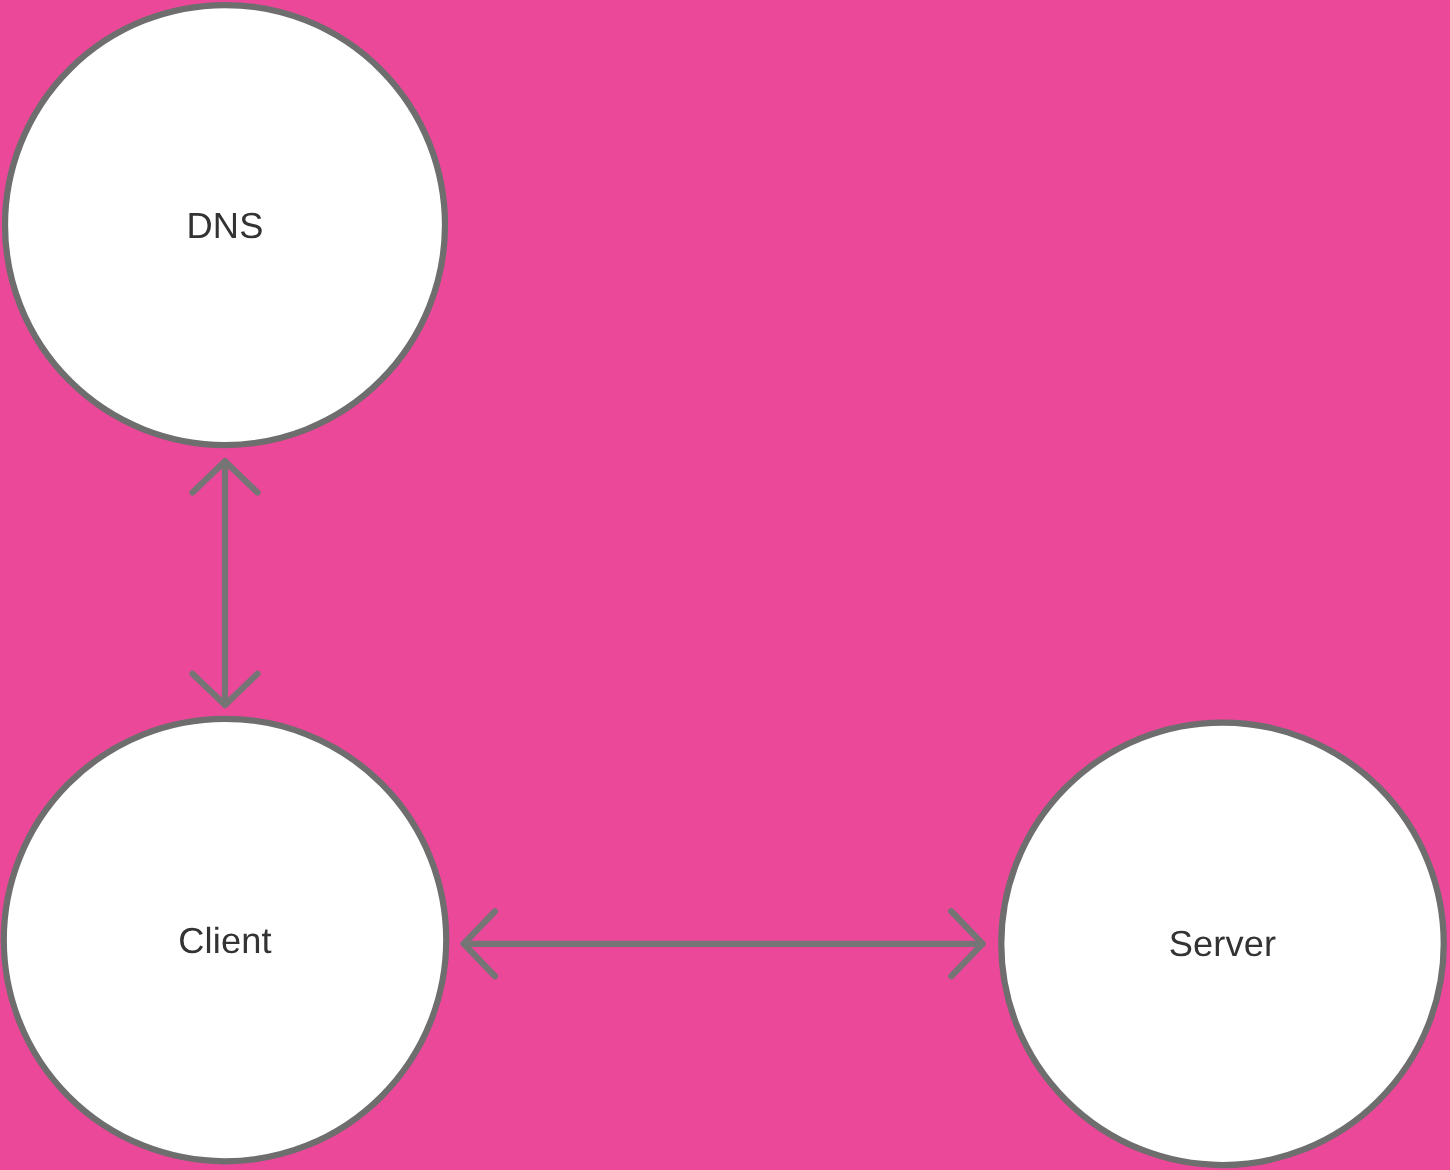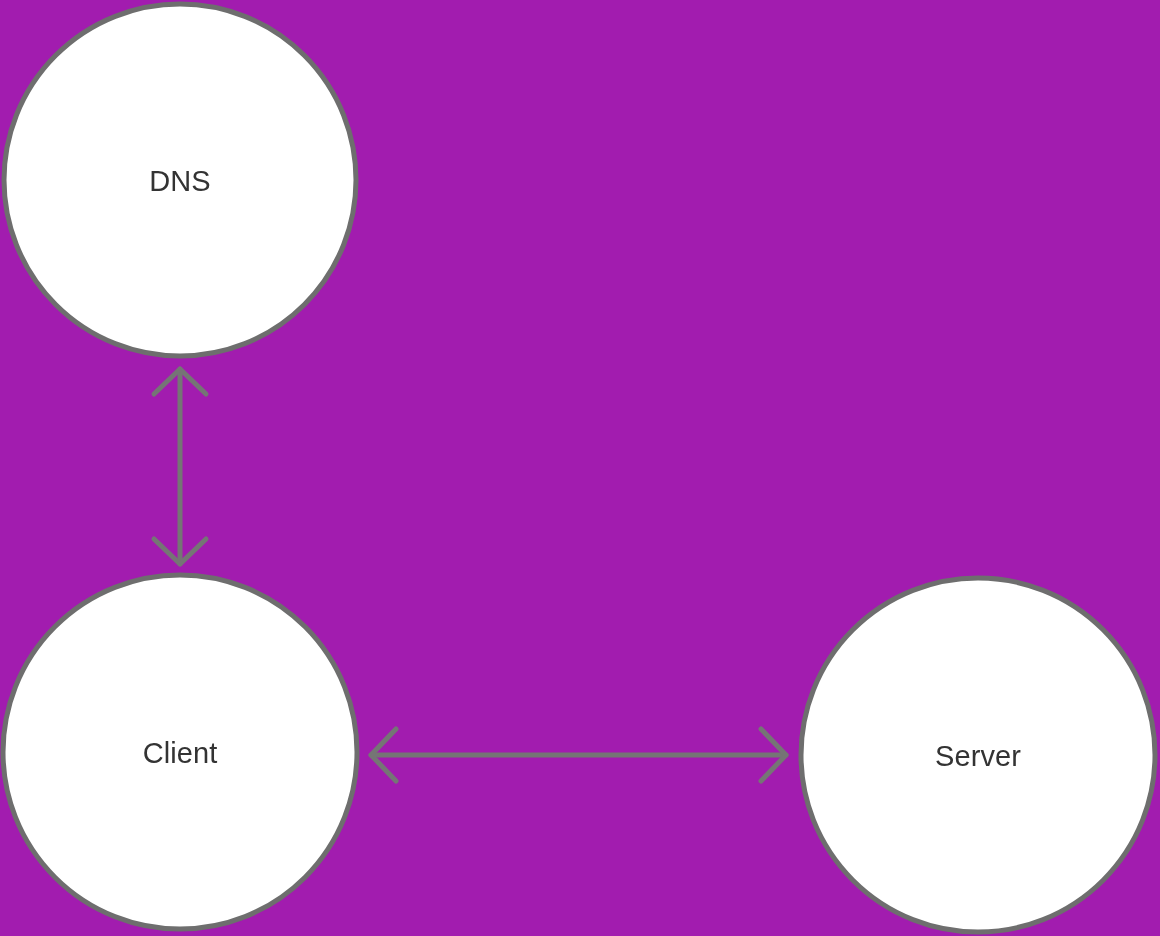--- a/index.html
+++ b/index.html
@@ -52,21 +52,21 @@
     stroke: #757575;
     stroke-width: 5;
     stroke-linecap: round;
     stroke-linejoin: round;
     fill: none;
   }
 </style>
 </head>
 <body style="width: 1160px; height: 936px;">
 
-<div id="diagram-canvas" style="background: #a21caf;">
+<div id="diagram-canvas" style="background: #ec4899;">
   <svg id="diagram-svg" viewBox="0 0 1160 936" xmlns="http://www.w3.org/2000/svg">
 
     <g>
       <line class="edge-line" x1="180" y1="369" x2="180" y2="564" stroke="#757575" stroke-width="5"></line>
       <polyline class="edge-head" points="154,394 180,369 206,394" stroke="#757575" stroke-width="5"></polyline>
       <polyline class="edge-head" points="154,539 180,564 206,539" stroke="#757575" stroke-width="5"></polyline>
     </g>
 
     <g>
       <line class="edge-line" x1="371" y1="755" x2="786" y2="755" stroke="#757575" stroke-width="5"></line>

